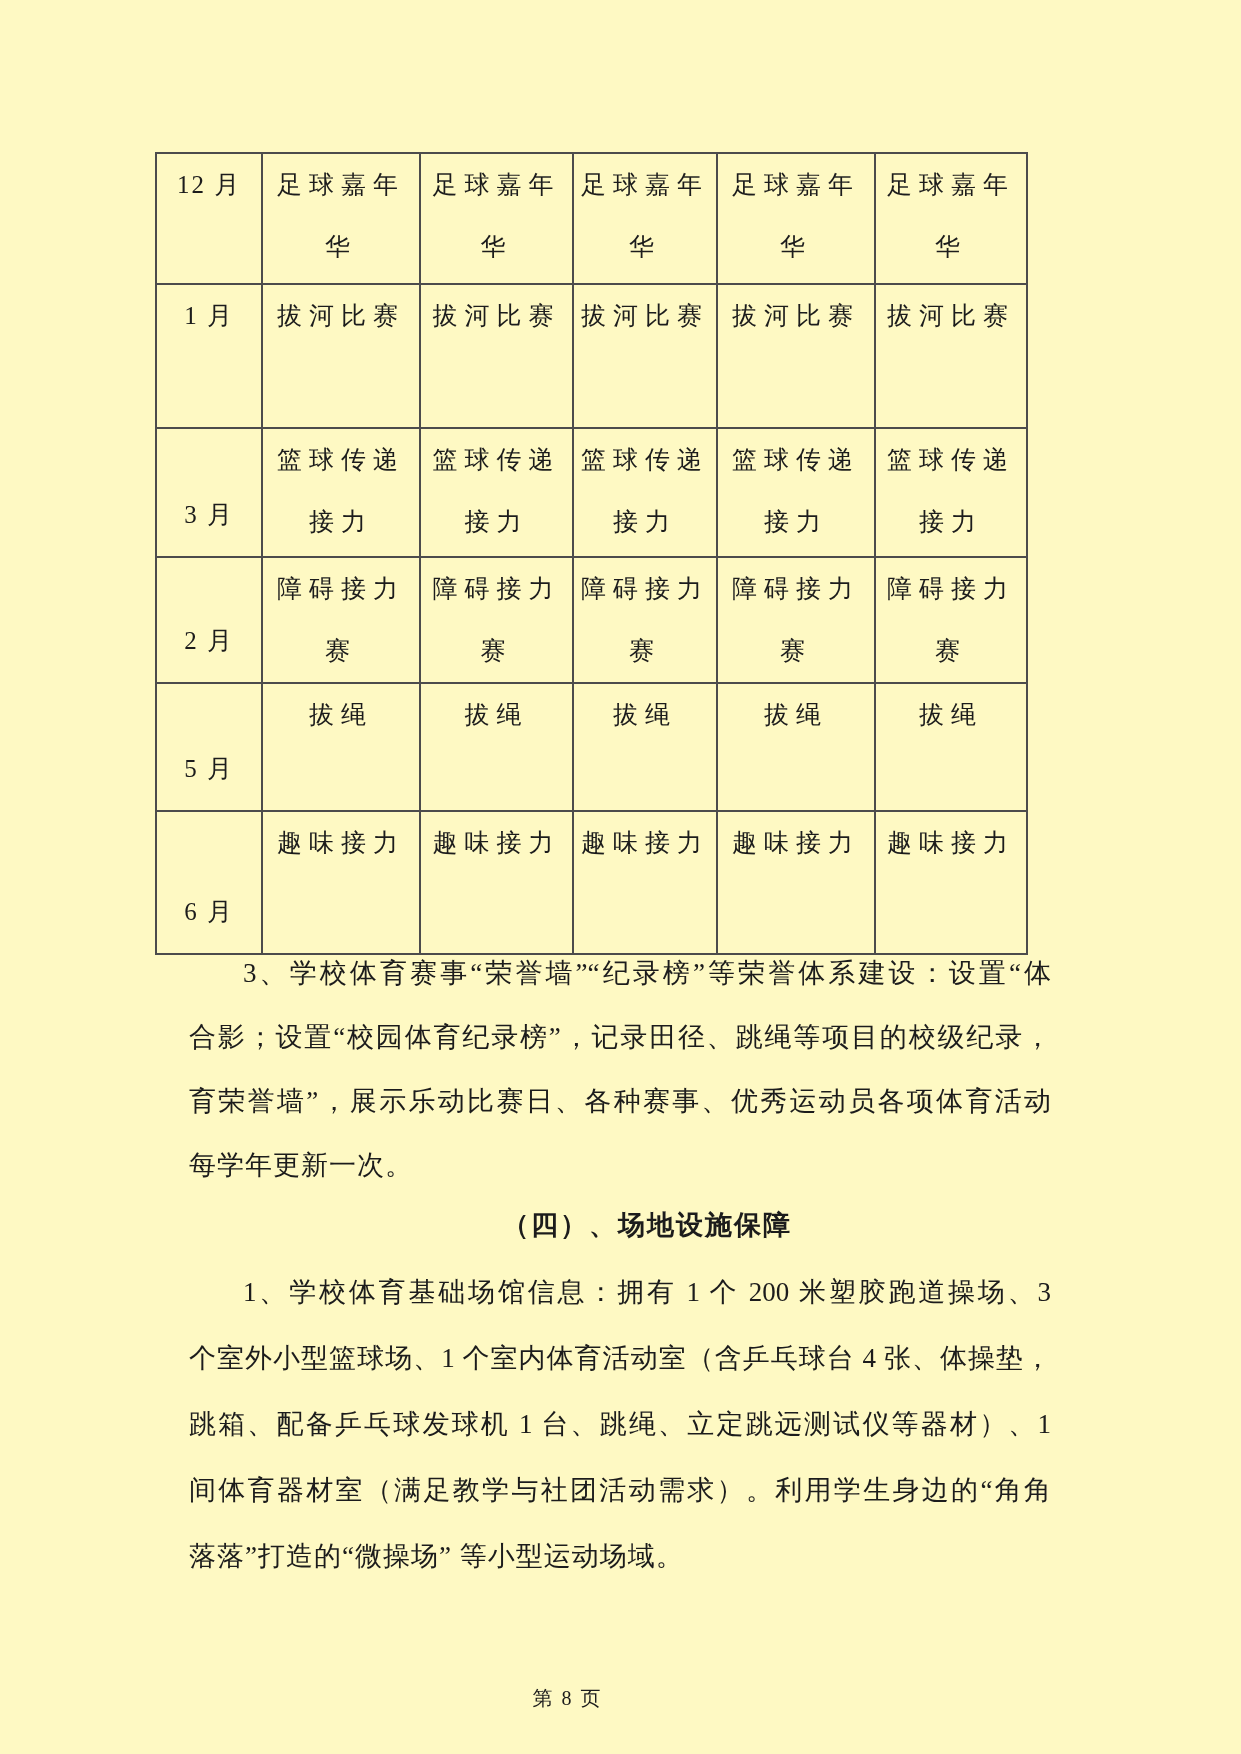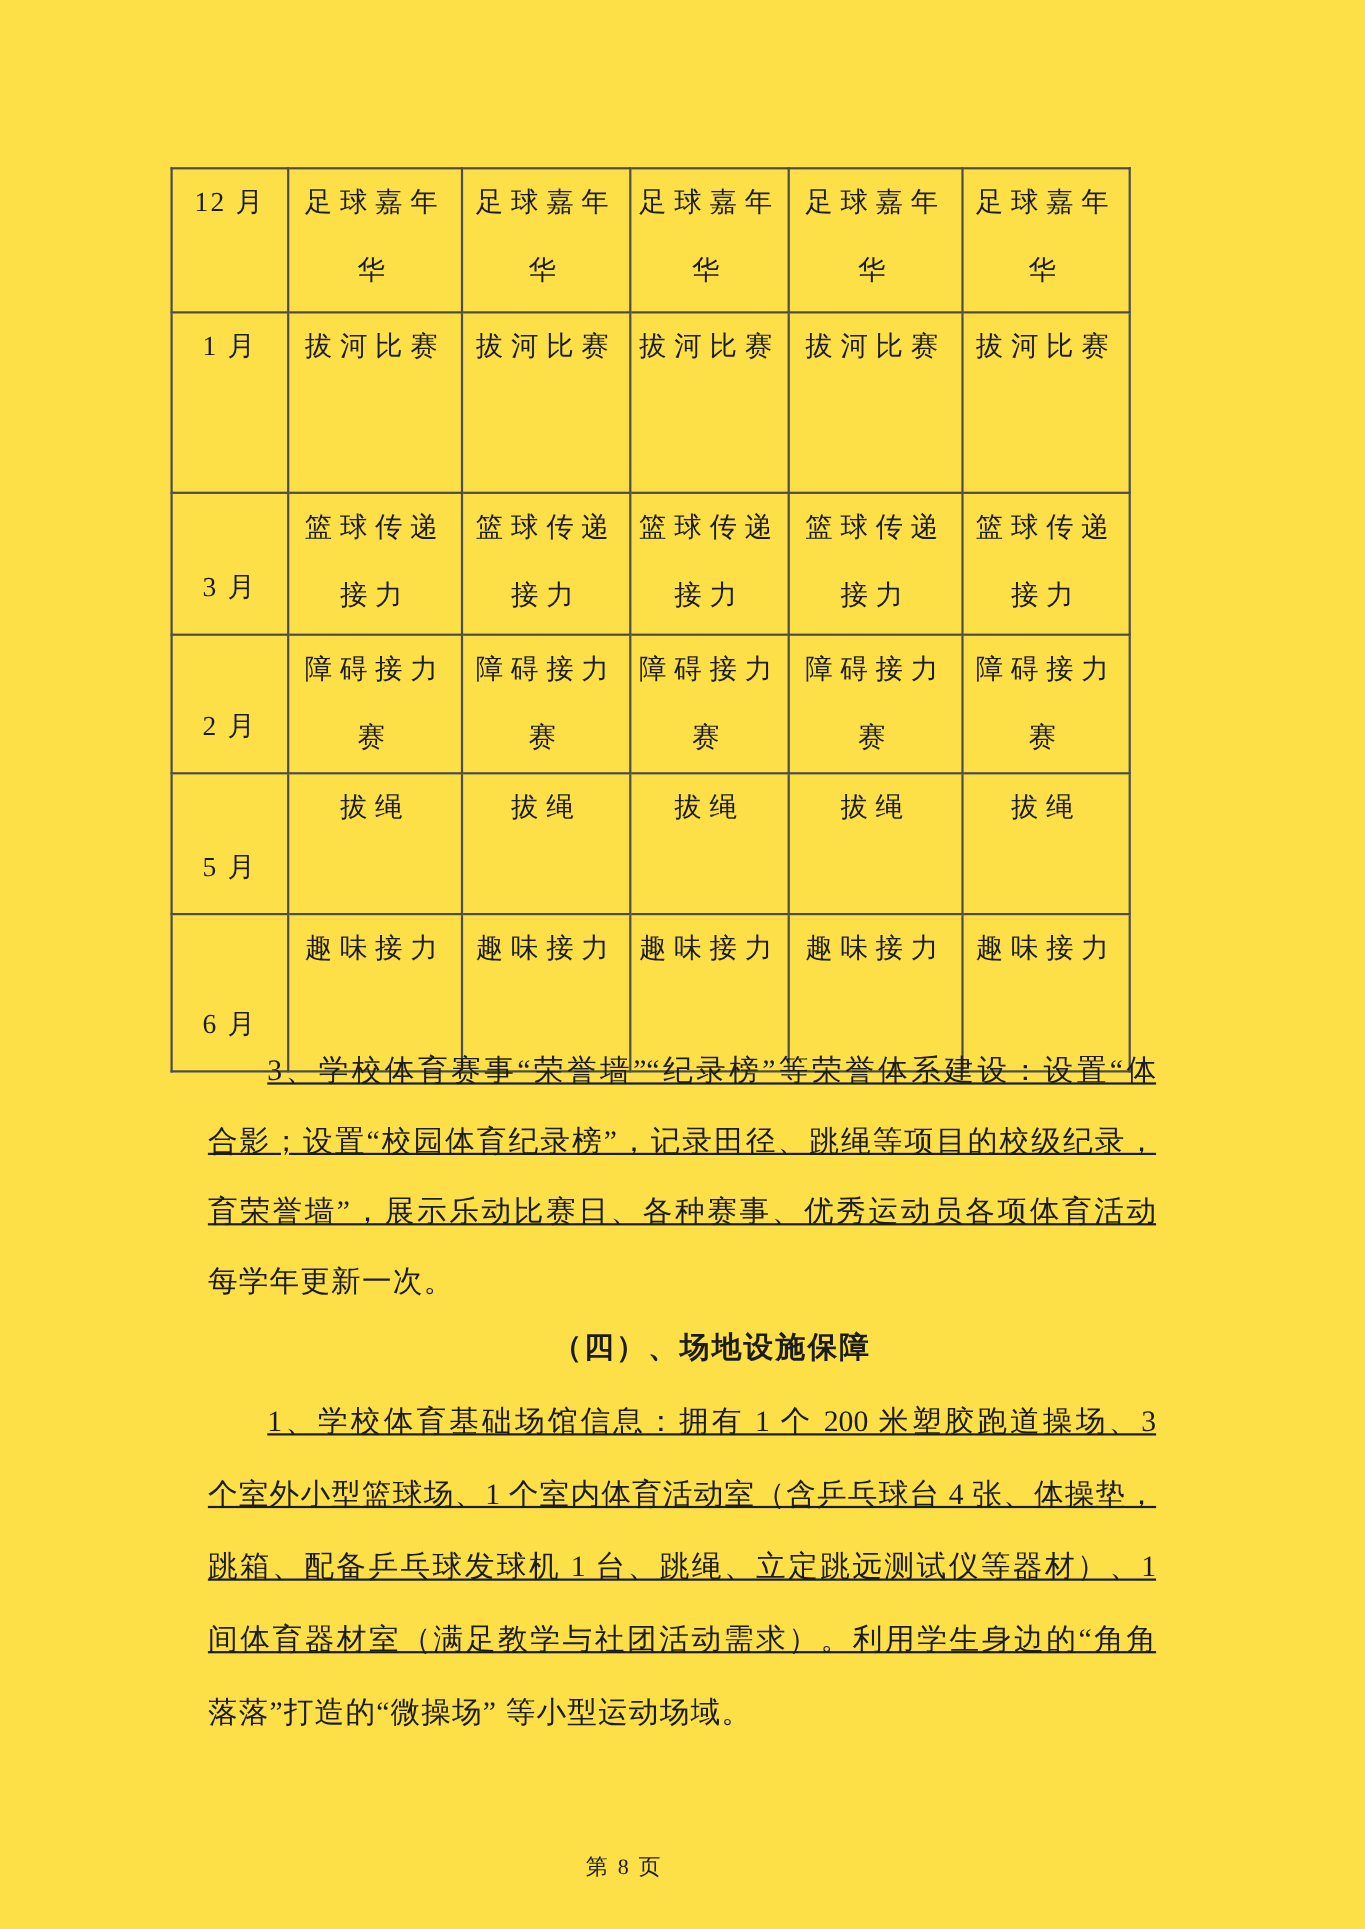--- a/index.html
+++ b/index.html
@@ -1,20 +1,20 @@
 <!DOCTYPE html>
 <html><head>
 <meta charset="utf-8">
 <style>
   html, body { margin: 0; padding: 0; background: #ffffff; }
   .page {
     position: relative;
     width: 1241px;
     height: 1754px;
-    background: #fde047;
+    background: #fef9c3;
     font-family: "Liberation Serif", "DejaVu Serif", serif;
     color: #1c1c1c;
     overflow: hidden;
   }
 
   
   table.sched {
     position: absolute;
     left: 155px;
     top: 152px;
@@ -27,21 +27,21 @@
     text-align: center;
     font-size: 25px;
     line-height: 62px;
     padding: 0;
     overflow: hidden;
   }
   td.month { letter-spacing: 2px; }
   td.activity { letter-spacing: 7px; padding-left: 7px; white-space: pre-line; }
 
   tr.r1 { height: 131px; }
-  tr.r2 { height: 164px; }
+  tr.r2 { height: 144px; }
   tr.r3 { height: 129px; }
   tr.r4 { height: 124px; }
   tr.r5 { height: 128px; }
   tr.r6 { height: 143px; }
 
   tr td { vertical-align: top; padding-top: 12px; }
   tr.r3 td.month, tr.r4 td.month, tr.r5 td.month, tr.r6 td.month {
     vertical-align: bottom;
     padding-top: 0;
     padding-bottom: 10px;
@@ -53,21 +53,21 @@
     width: 862px;
     font-size: 27px;
     line-height: 64px;
     text-align: justify;
     text-justify: inter-character;
   }
   .block { position: absolute; left: 189px; width: 862px; }
   #para-honor { top: 941px; }
   #para-venue { top: 1259px; }
   #para-venue .bodyline { line-height: 66px; }
-  .fill { text-align-last: justify; text-decoration: underline; }
+  .fill { text-align-last: justify; }
   .lastline { text-align: right; text-align-last: left; letter-spacing: 1px; }
   .indent { text-indent: 54px; }
 
   .heading {
     position: absolute;
     left: 189px;
     top: 1193px;
     width: 862px;
     font-size: 27px;
     line-height: 64px;

